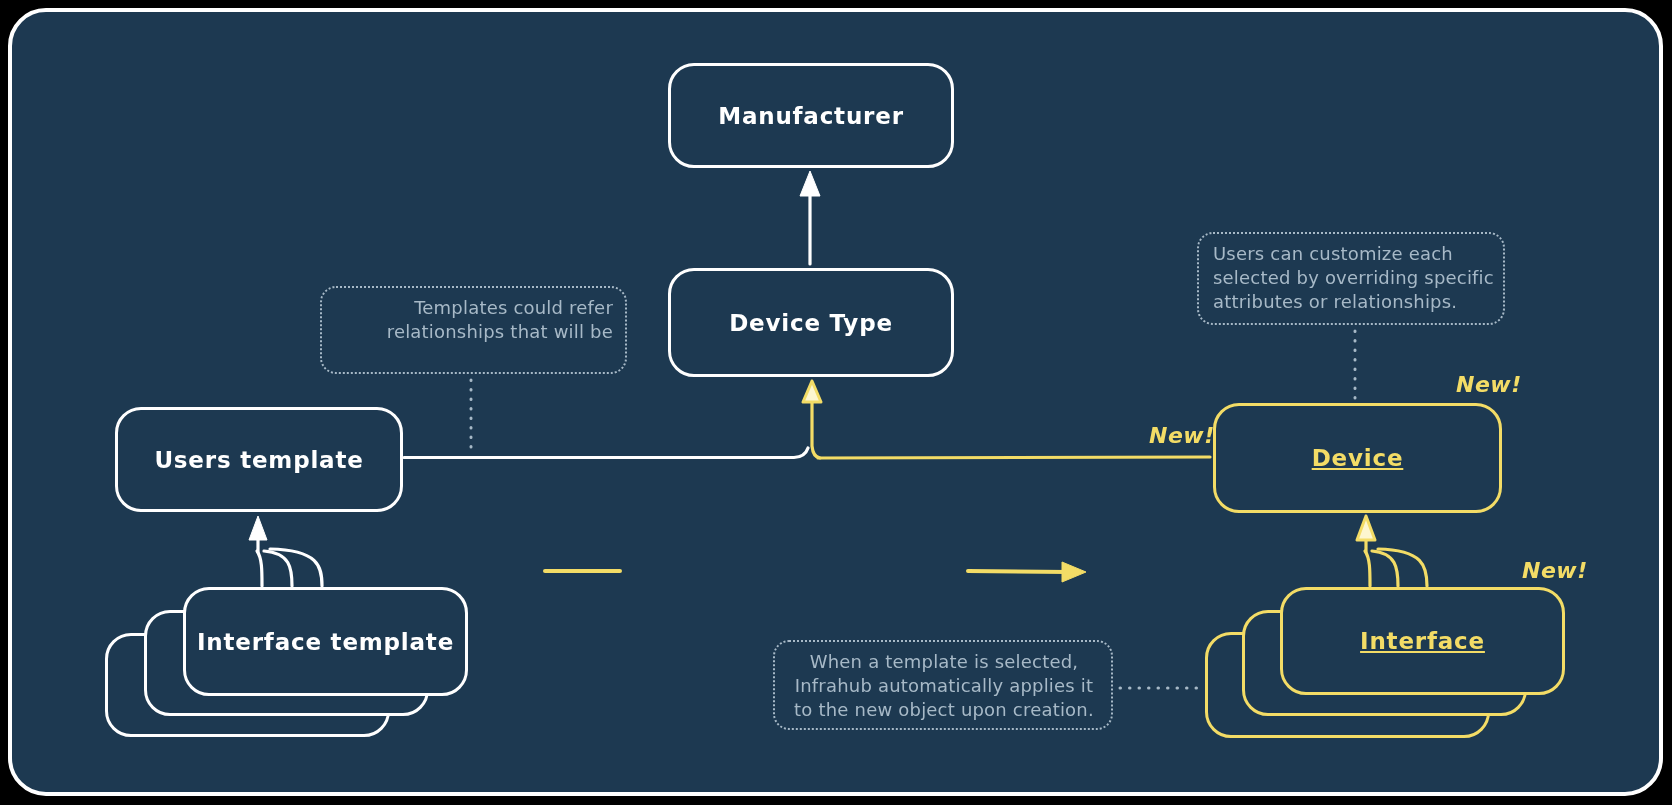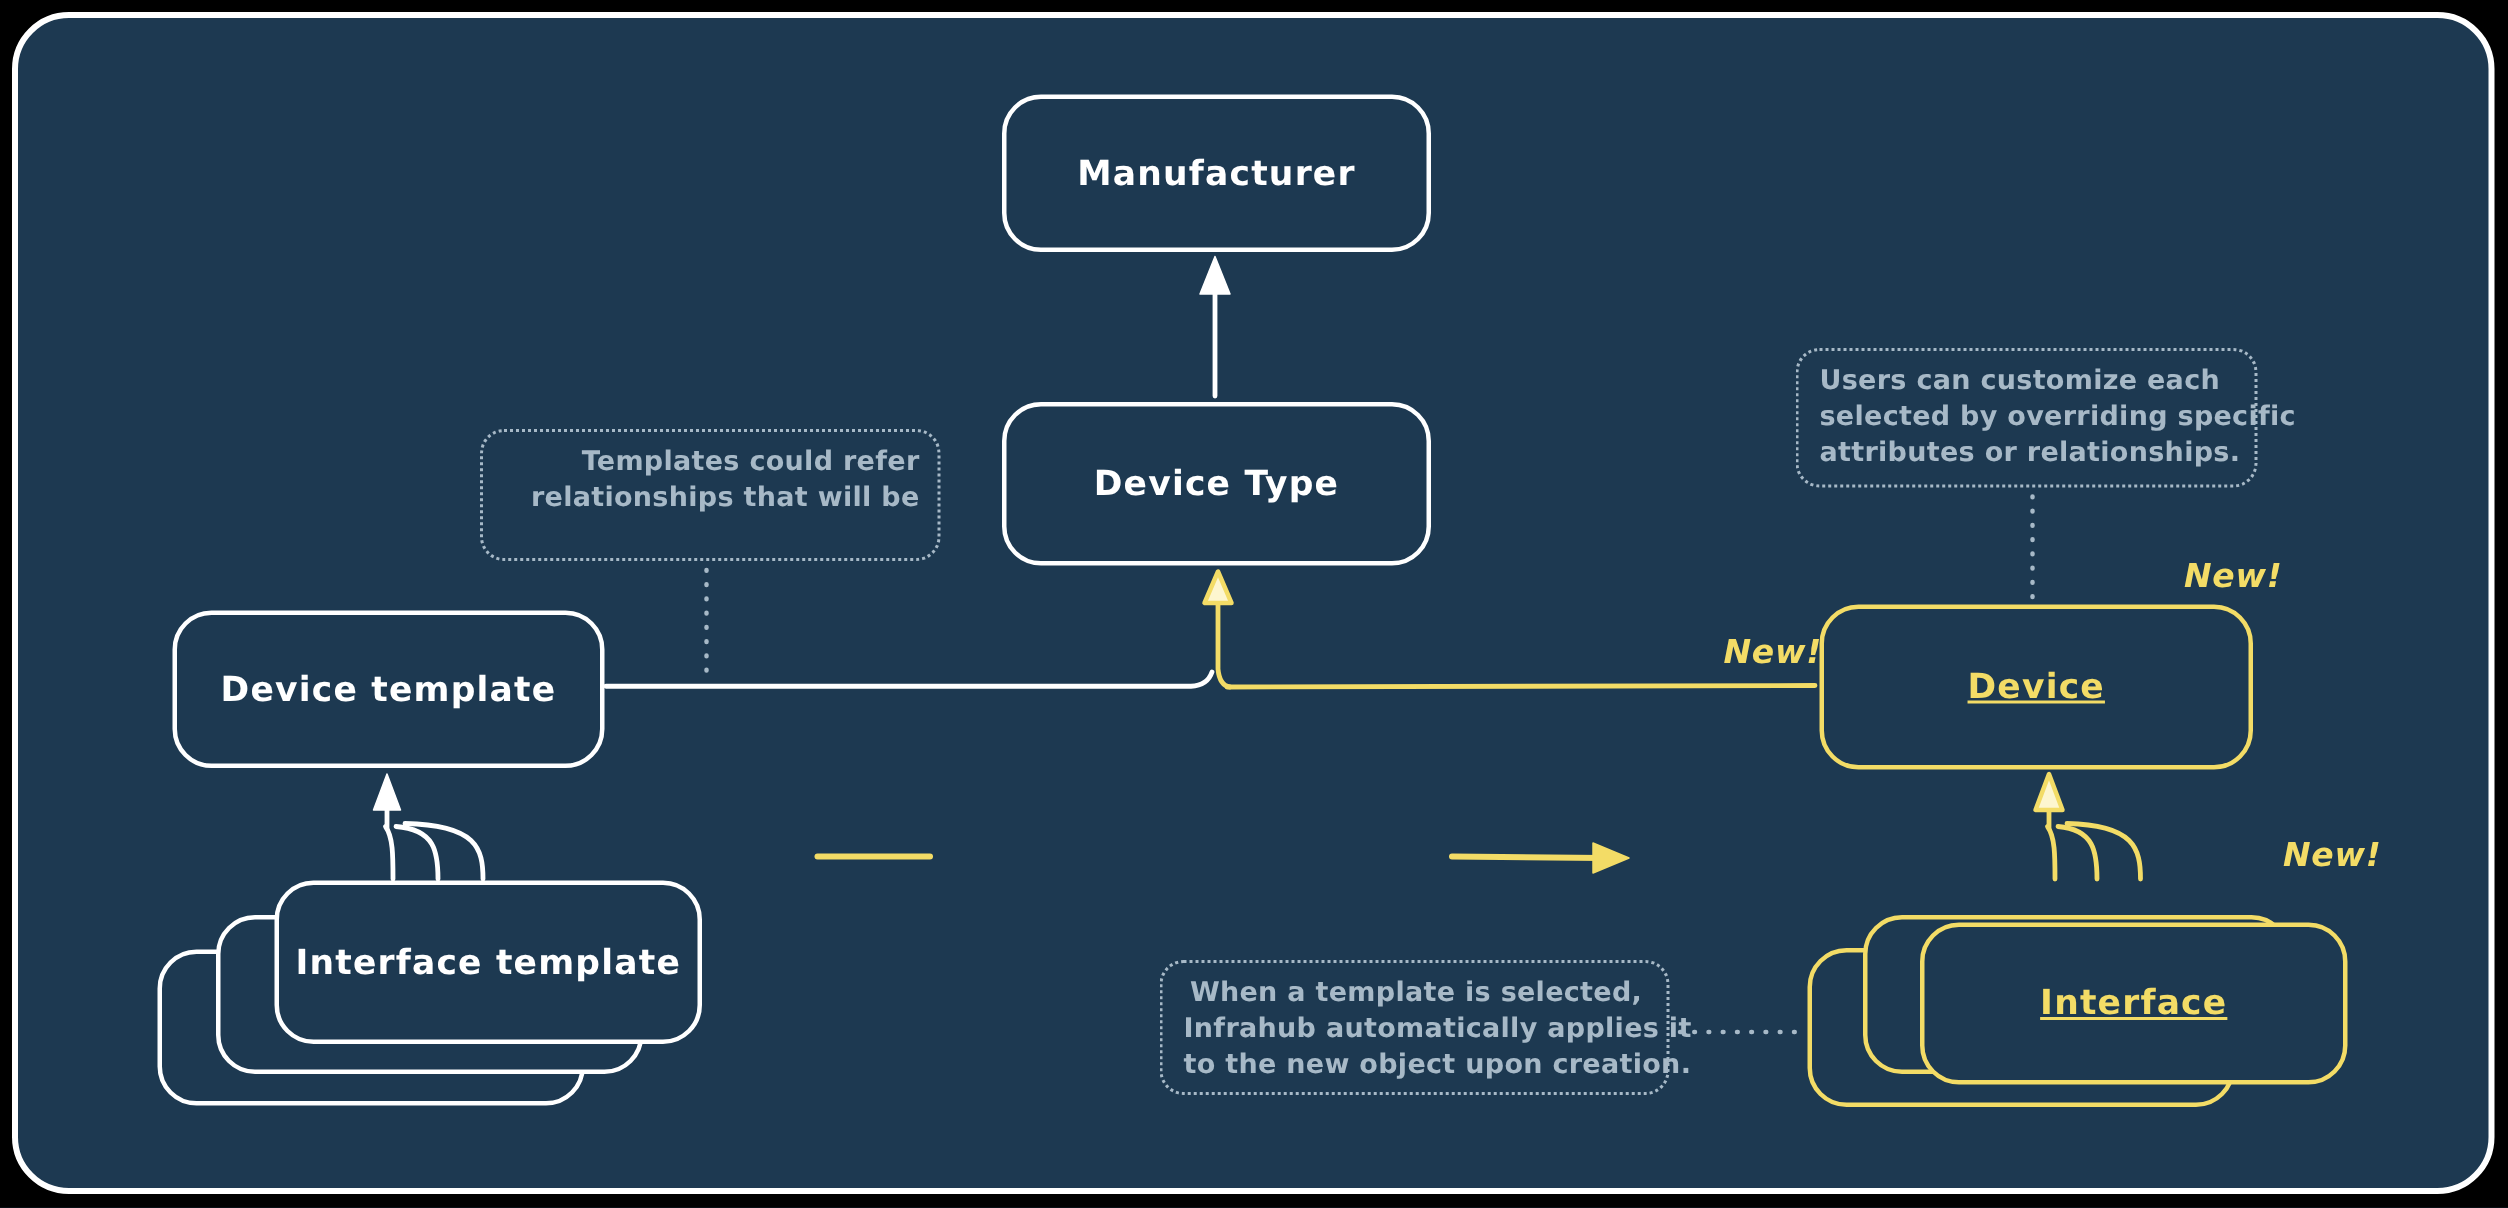--- a/index.html
+++ b/index.html
@@ -16,21 +16,21 @@
           background:var(--canvas);border:4px solid var(--stroke-white);border-radius:38px;}
   .overlay{position:absolute;left:0;top:0;width:1672px;height:805px;pointer-events:none;}
   .node{position:absolute;display:flex;align-items:center;justify-content:center;
         background:var(--canvas);border:3px solid var(--stroke-white);border-radius:26px;
         color:var(--stroke-white);font-weight:bold;font-size:23px;letter-spacing:0.8px;}
   .node.yellow{border-color:var(--accent-yellow);color:var(--accent-yellow);text-decoration:underline;}
   .stackbox{position:absolute;background:var(--canvas);border:3px solid var(--stroke-white);border-radius:26px;}
   .stackbox.yellow{border-color:var(--accent-yellow);}
   .note{position:absolute;border:2.5px dotted var(--note);border-radius:16px;
         color:var(--note);font-size:18px;line-height:24px;letter-spacing:0.2px;
-        padding:8px 12px 6px 14px;font-weight:bold;}
+        padding:8px 12px 6px 14px;font-weight:normal;}
   .note .ln{display:block;white-space:nowrap;}
   .note.centered{text-align:center;}
   .new-label{position:absolute;color:var(--accent-yellow);font-weight:bold;
              font-style:italic;font-size:22px;letter-spacing:0.5px;}
   .flow-label{position:absolute;color:var(--accent-yellow);font-weight:bold;
               font-size:25px;letter-spacing:1px;white-space:nowrap;}
   svg .wline{stroke:var(--stroke-white);stroke-width:3.2;fill:none;stroke-linecap:round;}
   svg .yline{stroke:var(--accent-yellow);stroke-width:3.2;fill:none;stroke-linecap:round;}
   svg .ylinethick{stroke:var(--accent-yellow);stroke-width:4;fill:none;stroke-linecap:round;}
   svg .whead{fill:var(--stroke-white);stroke:var(--stroke-white);stroke-linejoin:round;}
@@ -95,36 +95,36 @@
 
   <div class="node" style="left:668px;top:63px;width:286px;height:105px;">
     <span>Manufacturer</span>
   </div>
 
   <div class="node" style="left:668px;top:268px;width:286px;height:109px;">
     <span>Device Type</span>
   </div>
 
   <div class="node" style="left:115px;top:407px;width:288px;height:105px;">
-    <span>Device template</span>
+    <span>Users template</span>
   </div>
 
   <div class="node yellow" style="left:1213px;top:403px;width:289px;height:110px;border-width:3.5px;">
     <span>Device</span>
   </div>
 
   <div class="stackbox" style="left:105px;top:633px;width:285px;height:104px;"></div>
   <div class="stackbox" style="left:144px;top:610px;width:285px;height:106px;"></div>
   <div class="node" style="left:183px;top:587px;width:285px;height:109px;">
     <span>Interface template</span>
   </div>
 
   <div class="stackbox yellow" style="left:1205px;top:632px;width:285px;height:106px;"></div>
   <div class="stackbox yellow" style="left:1242px;top:610px;width:285px;height:106px;"></div>
-  <div class="node yellow" style="left:1280px;top:587px;width:285px;height:108px;margin-top:28px;">
+  <div class="node yellow" style="left:1280px;top:587px;width:285px;height:108px;">
     <span>Interface</span>
   </div>
 
   <div class="note" style="left:320px;top:286px;width:307px;height:88px;text-align:right;">
     <span class="ln">Templates could refer</span>
     <span class="ln">relationships that will be</span>
   </div>
 
   <div class="note" style="left:1197px;top:232px;width:308px;height:93px;">
     <span class="ln">Users can customize each</span>

